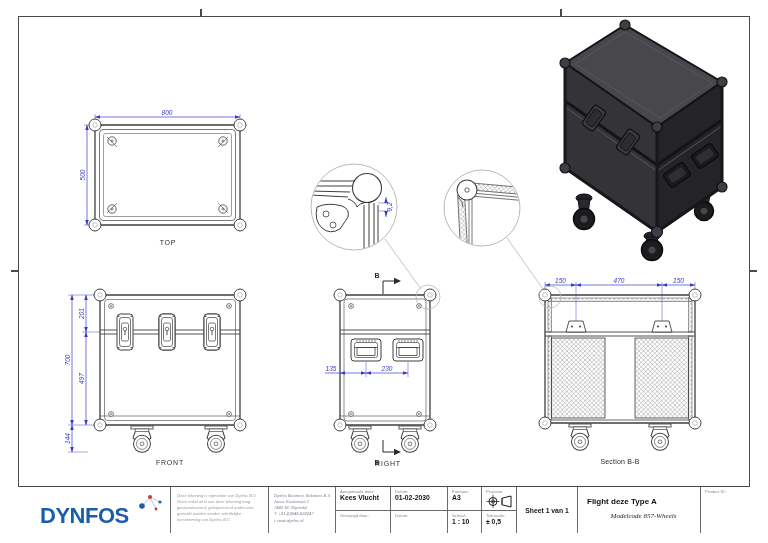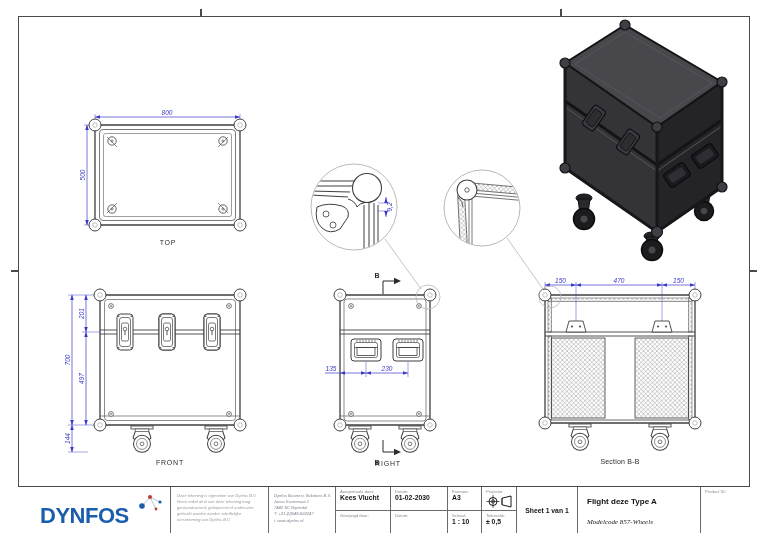--- a/index.html
+++ b/index.html
@@ -27,21 +27,21 @@
   .halfrow.bot{top:23px;border-top:1px solid #6a6a6a;}
   .logo{position:absolute;left:22px;top:8px;font-size:22px;font-weight:bold;
         letter-spacing:-0.5px;color:#1b5dad;margin-top:8px;}
   .disc{position:absolute;left:6px;top:6px;width:88px;font:italic 4.1px "Liberation Sans",sans-serif;
         color:#999;line-height:1.45;}
   .addr{position:absolute;left:5px;top:6px;width:60px;font:italic 4.1px "Liberation Sans",sans-serif;
         color:#7d7d8c;line-height:1.5;}
   .sheetcell{display:flex;align-items:center;justify-content:center;}
   .titlecell{padding:10px 0 0 9px;box-sizing:border-box;}
   .dtitle{font-size:8px;font-weight:bold;color:#111;}
-  .dsub{font:italic 7px "Liberation Serif",serif;color:#222;margin-top:12px;}
+  .dsub{font:italic 7px "Liberation Serif",serif;color:#222;margin-top:6px;text-align:center;}
 </style>
 </head>
 <body>
 
 <div class="sheet">
 
   <div class="frame"></div>
   <div class="tick" style="left:200px;top:9px;width:1.5px;height:7px;"></div>
   <div class="tick" style="left:560px;top:9px;width:1.5px;height:7px;"></div>
   <div class="tick" style="left:11px;top:270px;width:7px;height:1.5px;"></div>

